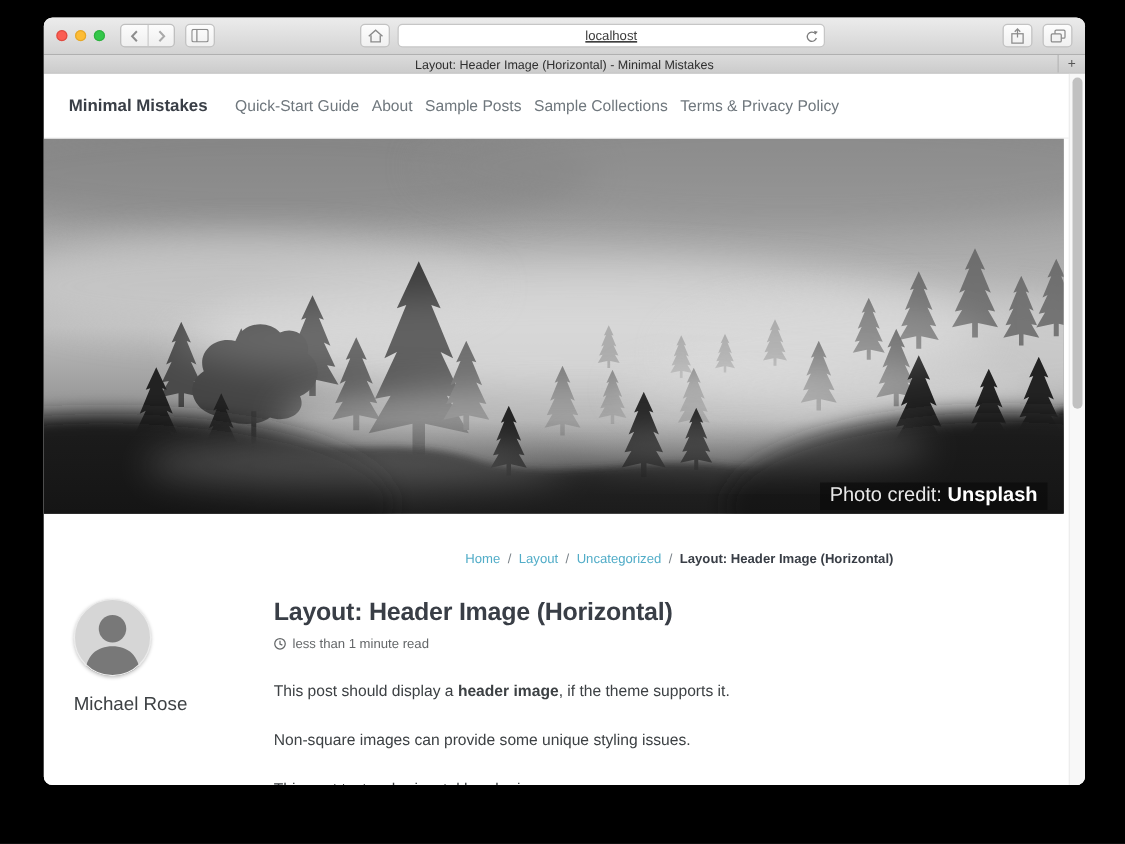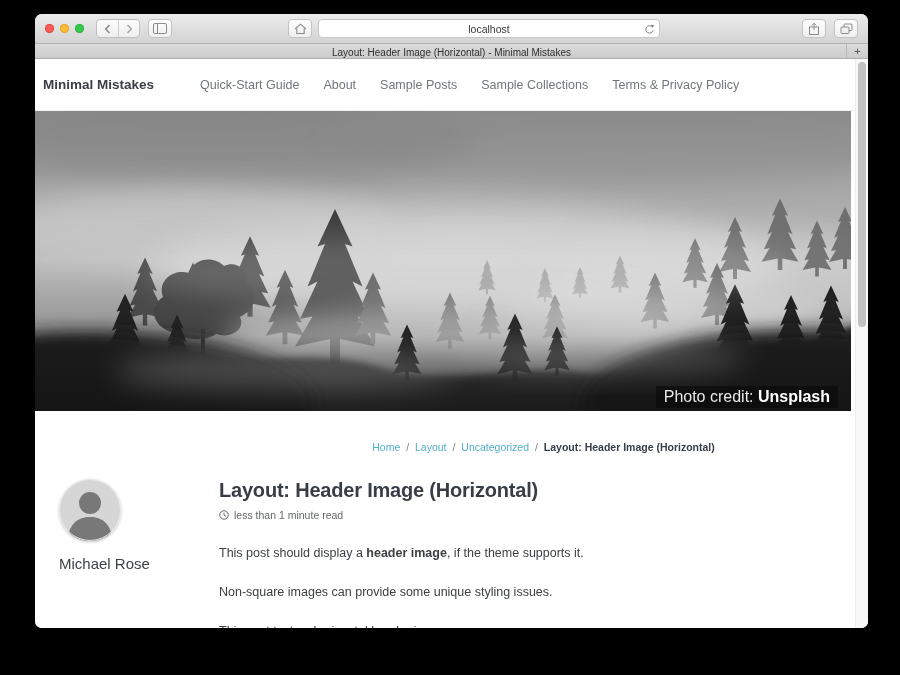--- a/index.html
+++ b/index.html
@@ -26,42 +26,42 @@
              align-items:center; justify-content:center; padding:0; cursor:pointer; }
   .seg-btn + .seg-btn { border-left:1px solid #cccccc; }
 
   .tb-btn { height:19px; min-width:24px; border:1px solid #c3c3c3; border-radius:4px;
             background:linear-gradient(#fdfdfd,#f0f0f0); display:flex; align-items:center;
             justify-content:center; padding:0 3px; margin-left:8px; cursor:pointer; }
   .tb-btn.home { margin-left:116px; }
 
   .addr { position:relative; height:19px; width:342px; margin-left:6px;
           border:1px solid #c6c6c6; border-radius:4px; background:#fff;
-          display:flex; align-items:center; justify-content:center; box-sizing:border-box; }
+          display:flex; align-items:center; justify-content:center; box-sizing:border-box;text-decoration:underline; }
   .addr-text { font-size:10.5px; color:#3a3a3a; }
   .reload { position:absolute; right:4px; top:3px; border:none; background:none;
             padding:0; cursor:pointer; }
   .tb-spacer { flex:1; }
 
   .tabbar { height:14px; background:linear-gradient(#dbdbdb,#cccccc);
             border-bottom:1px solid #adadad; position:relative; display:flex;
             align-items:center; justify-content:center; }
   .tab { flex:1; text-align:center; cursor:pointer; }
   .tab span { font-size:10px; color:#2f2f2f; }
   .newtab { position:absolute; right:0; top:0; width:22px; height:14px; border:none;
             border-left:1px solid #b7b7b7; background:transparent; color:#555;
             font-size:11px; line-height:12px; padding:0; cursor:pointer; }
 
   
   .viewport { position:relative; height:570px; background:#fff; overflow:hidden; }
 
-  .masthead { height:52px; display:flex; align-items:center; padding:0 8px;
+  .masthead { height:52px; display:flex; align-items:center; padding:0 20px;
               border-bottom:1px solid #f0f0f0; box-sizing:border-box; }
   .site-title { font-weight:bold; font-size:13.5px; color:#393e46; text-decoration:none; cursor:pointer; }
-  .site-nav { display:flex; gap:24px; margin-left:46px; }
+  .site-nav { display:flex; gap:10px; margin-left:22px; }
   .site-nav a { font-size:12.5px; color:#6f777d; text-decoration:none; cursor:pointer; }
 
   .hero { position:relative; width:816px; height:300px; overflow:hidden; background:#9a9a9a; }
   .forest { display:block; width:816px; height:300px; }
   .credit { position:absolute; right:13px; bottom:3px; background:rgba(8,8,8,.55);
             color:#e9e9e9; font-family:Liberation Sans, sans-serif; font-size:16px;
             padding:2px 8px; }
   .credit strong { color:#fff; cursor:pointer; }
 
   .breadcrumb { margin:30px 0 0 184px; font-size:10.5px; color:#6f777d;text-align:center; }

